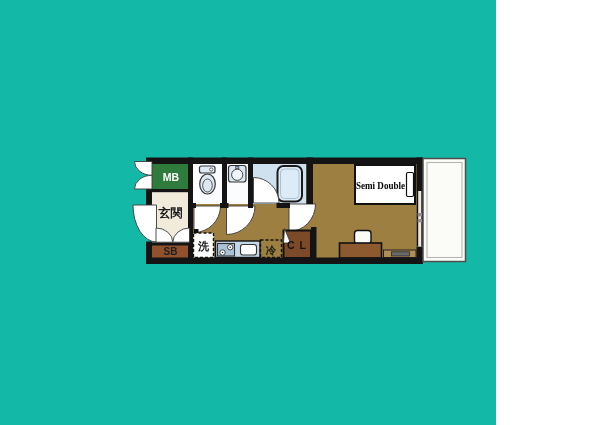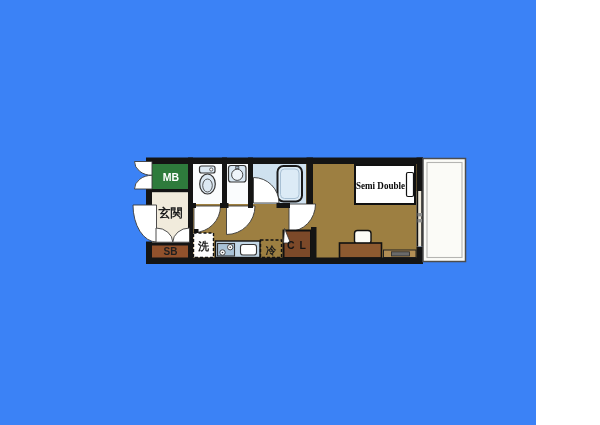--- a/index.html
+++ b/index.html
@@ -1,16 +1,16 @@
 <!DOCTYPE html>
 <html><head>
 <meta charset="utf-8">
 <style>
   html,body{margin:0;padding:0;background:#ffffff;}
-  .canvas{position:relative;width:536px;height:425px;background:#3b82f6;overflow:hidden;
+  .canvas{position:relative;width:496px;height:425px;background:#14b8a6;overflow:hidden;
           font-family:"Liberation Sans",sans-serif;}
   svg{position:absolute;left:0;top:0;}
   text{user-select:none;}
   .lbl{font-family:"Liberation Sans",sans-serif;font-weight:700;}
   .lbl-serif{font-family:"Liberation Serif",serif;font-weight:700;}
 </style>
 </head>
 <body>
 
 <div class="canvas">

